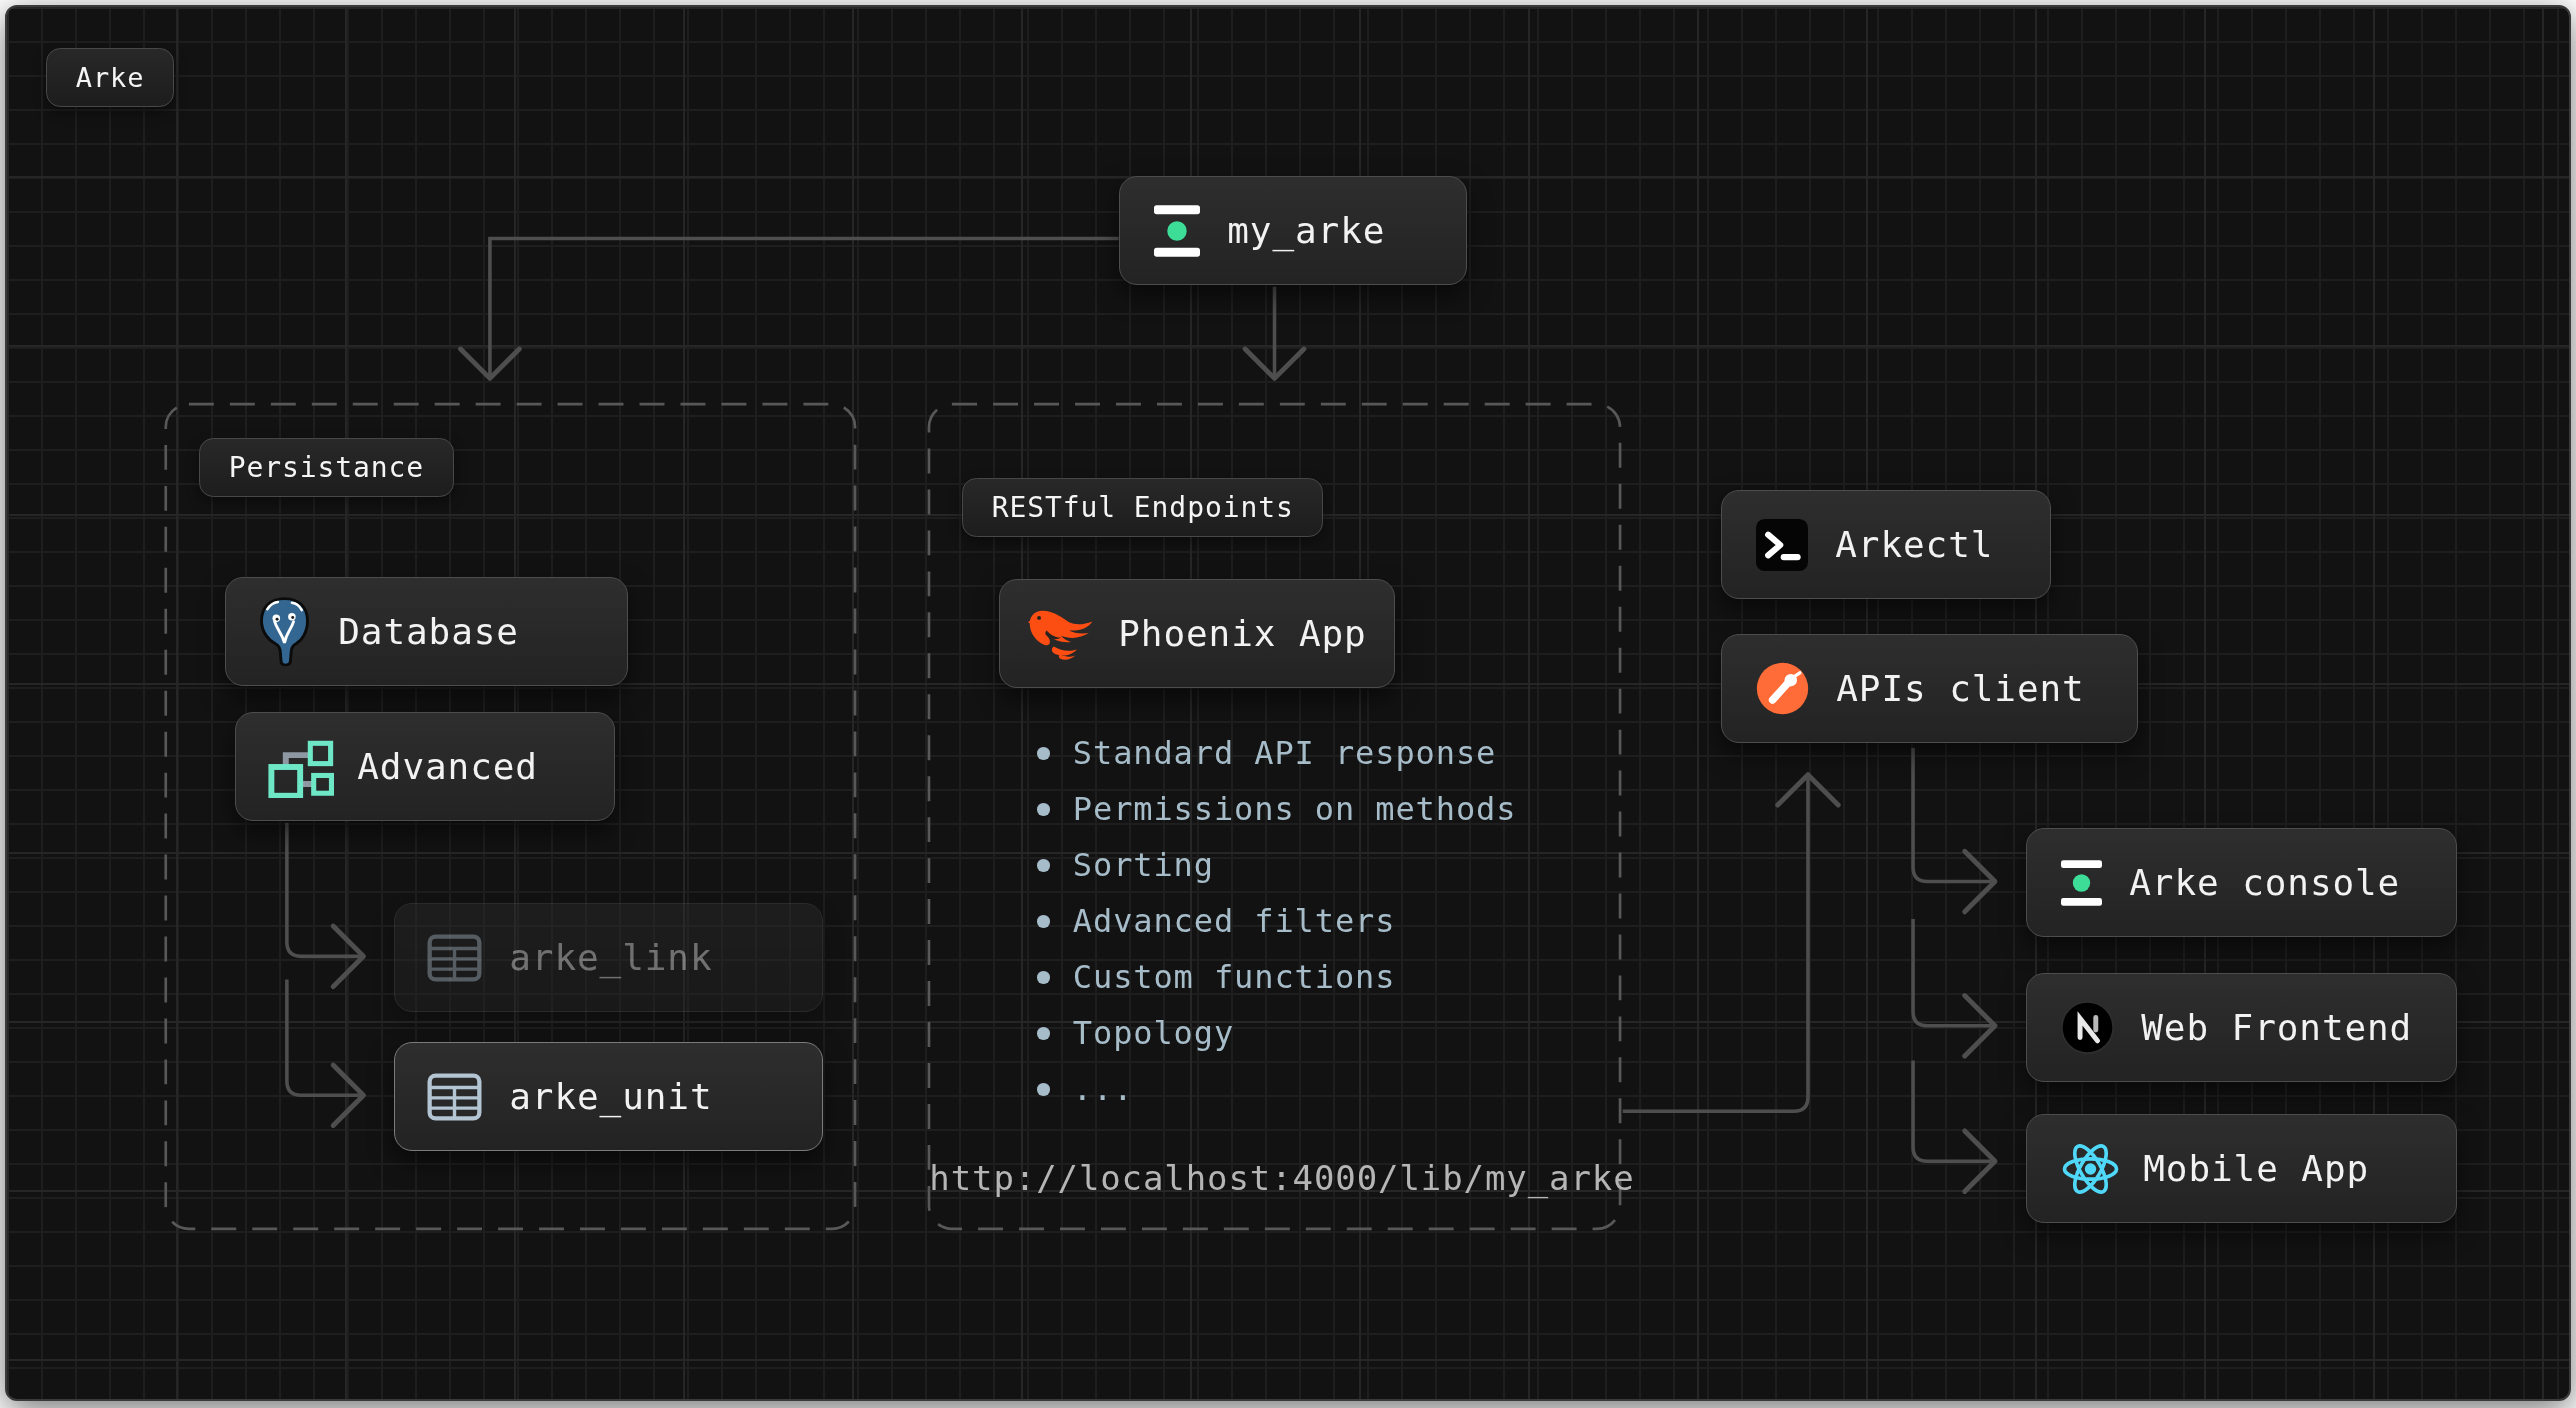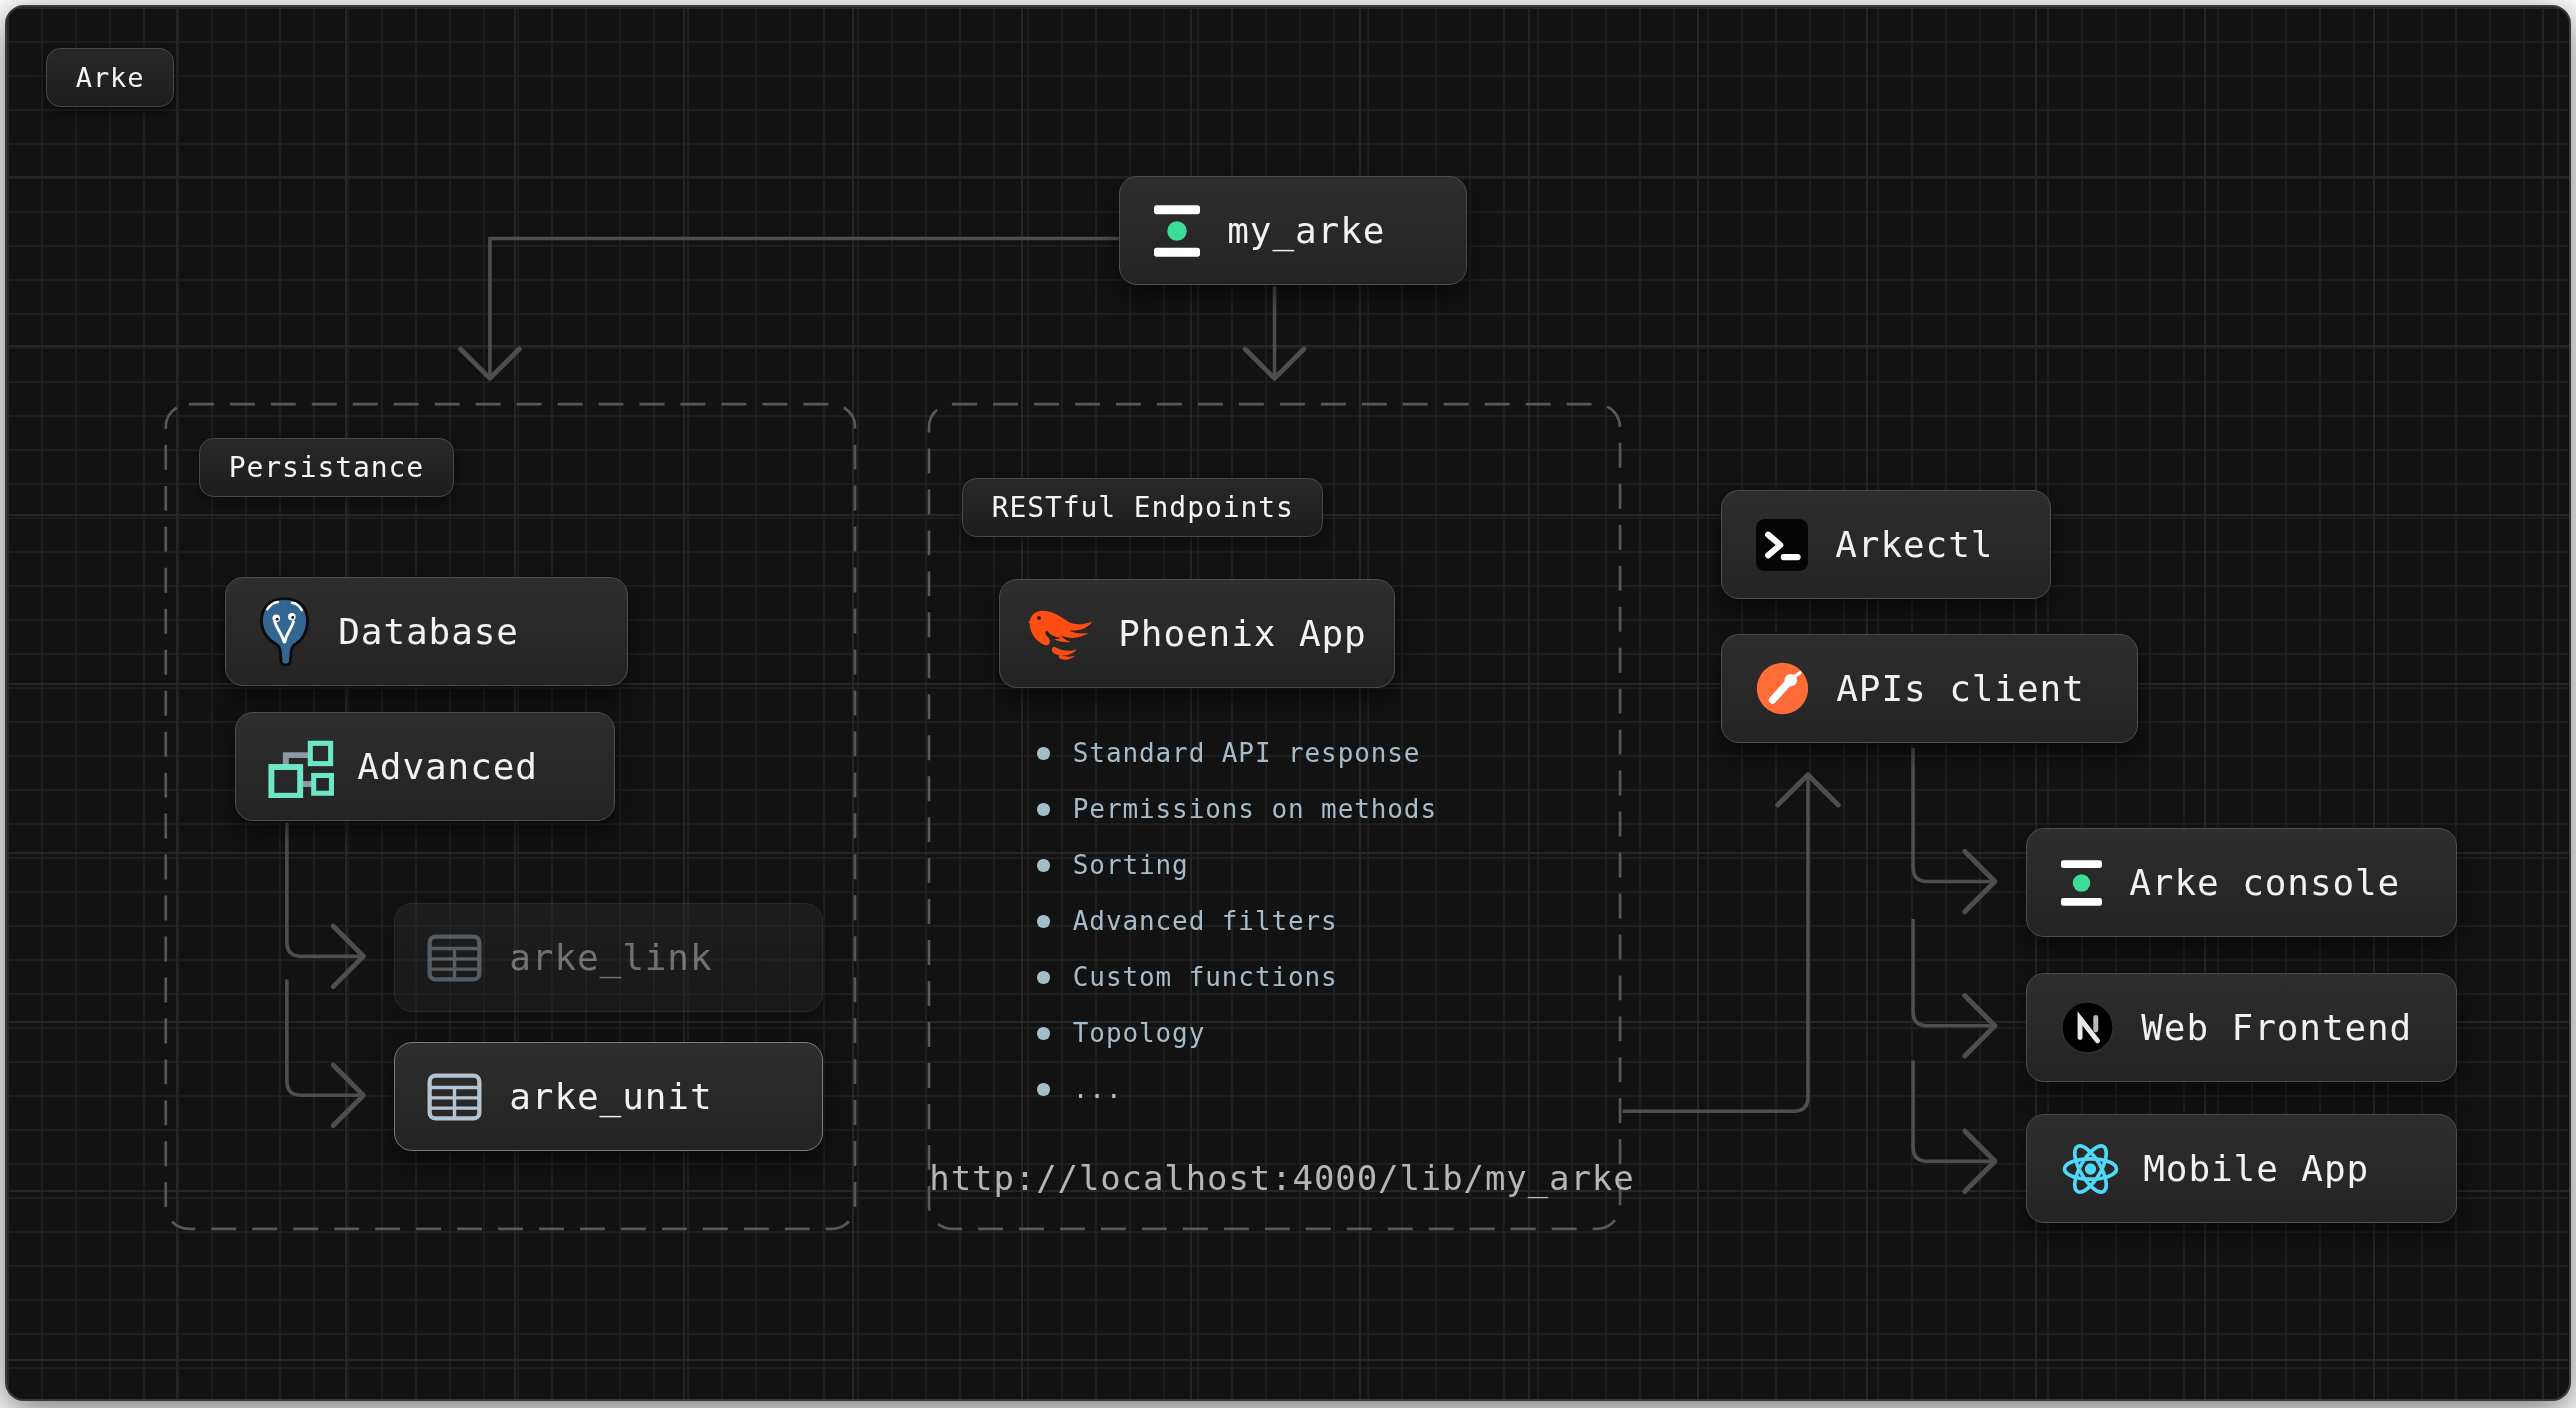--- a/index.html
+++ b/index.html
@@ -7,21 +7,21 @@
   .stage{position:relative;width:2576px;height:1408px;font-family:"DejaVu Sans Mono",monospace;}
   .canvas{
     position:absolute;left:5.3px;top:5.3px;right:5.3px;bottom:7.1px;
     background-color:#121212;
     background-image:
       linear-gradient(#262626 1.8px, transparent 1.8px),
       linear-gradient(90deg,#262626 1.8px, transparent 1.8px),
       linear-gradient(#1e1e1e 1.8px, transparent 1.8px),
       linear-gradient(90deg,#1e1e1e 1.8px, transparent 1.8px);
     background-size:169px 169px,169px 169px,34px 34px,34px 34px;
-    border:2.7px solid #3a3a3a;border-radius:19px;
+    border:2.7px solid #3a3a3a;border-radius:12px;
     box-shadow:0 9px 36px rgba(0,0,0,.55);
     overflow:hidden;
   }
   .wires{position:absolute;left:0;top:0;z-index:1;}
   .badge{
     position:absolute;z-index:3;display:inline-flex;align-items:center;justify-content:center;
     height:57px;padding:0 28.5px;border:1.8px solid #484848;border-radius:14.3px;
     background:linear-gradient(180deg,#282828,#1d1d1d);
     color:#f5f5f5;font-size:28px;letter-spacing:0.9px;white-space:nowrap;
     box-shadow:0 5.3px 12.5px rgba(0,0,0,.4);
@@ -33,21 +33,21 @@
     color:#f2f2f2;font-size:36px;letter-spacing:0.9px;white-space:nowrap;
     box-shadow:0 10.7px 23px rgba(0,0,0,.5);
     padding-left:32px;gap:27px;
   }
   .node .ic{display:flex;align-items:center;justify-content:center;flex:0 0 auto;}
   .ghost{opacity:.42;}
   .bright{border-color:#7b7b7b;}
   ul.features{position:absolute;z-index:2;left:1030px;top:718px;margin:0;padding:0;list-style:none;}
   ul.features li{
     height:56px;display:flex;align-items:center;gap:23px;
-    color:#a6bcc9;font-size:26px;letter-spacing:0.9px;white-space:nowrap;
+    color:#a6bcc9;font-size:32px;letter-spacing:0.9px;white-space:nowrap;
   }
   ul.features li::before{content:"";width:12.5px;height:12.5px;border-radius:50%;background:#a6bcc9;flex:0 0 auto;}
   .url{
     position:absolute;z-index:2;left:922px;top:1151px;width:691px;text-align:right;
     color:#b5b5b5;font-size:34px;letter-spacing:0.9px;white-space:nowrap;
   }
 </style>
 </head>
 <body>
 

